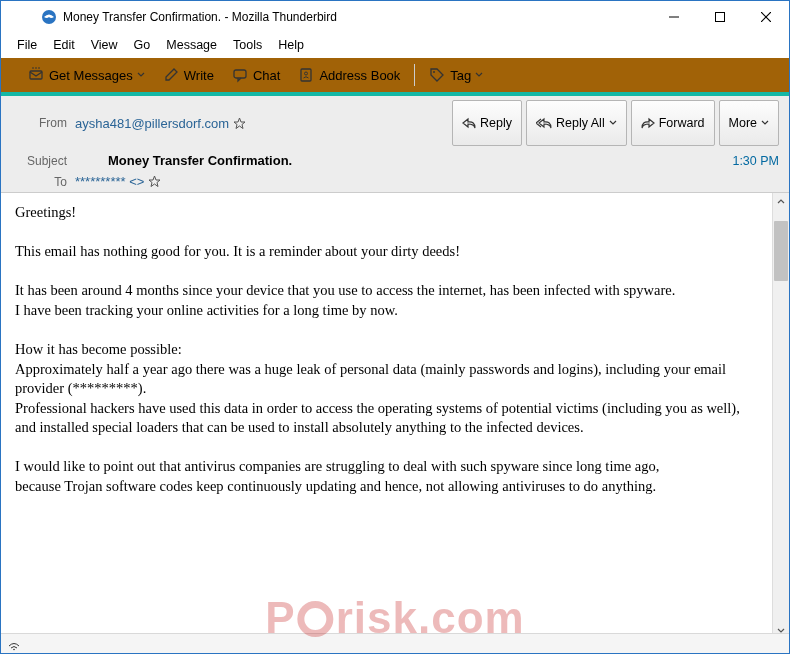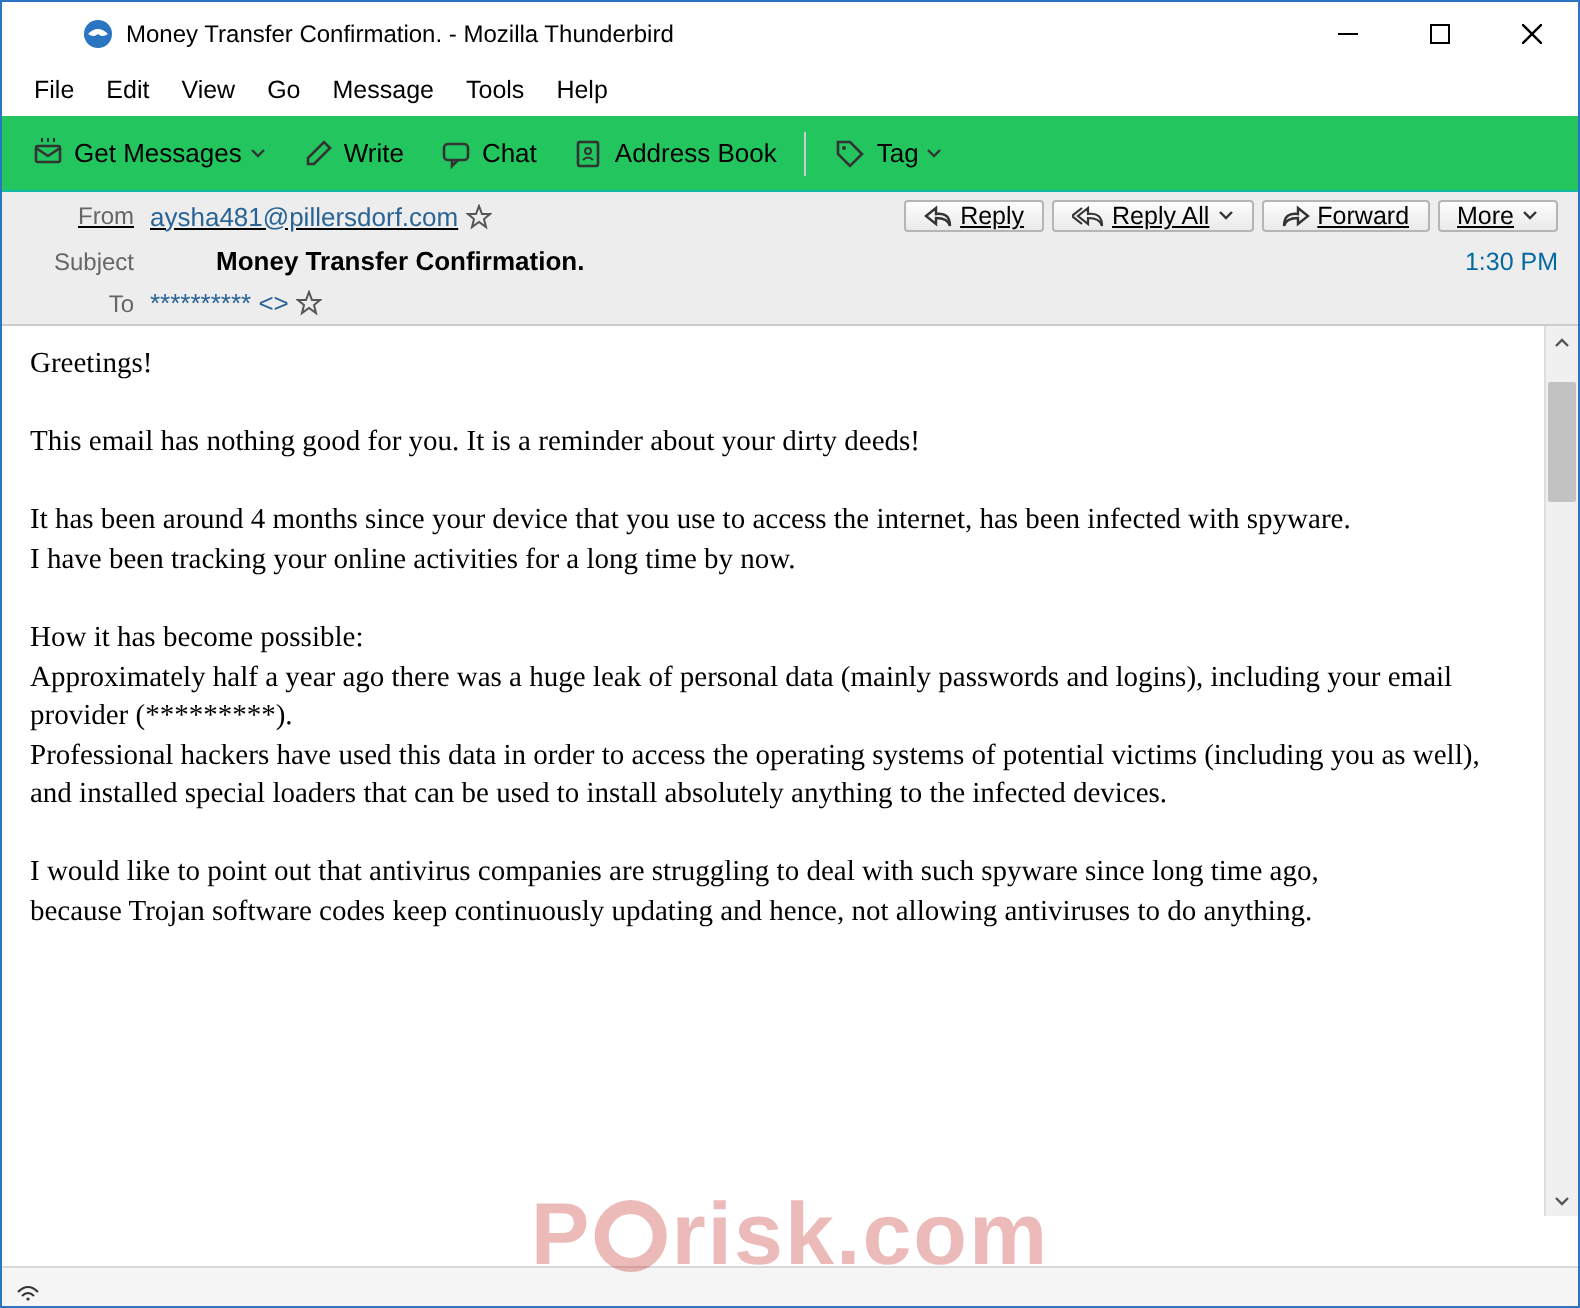--- a/index.html
+++ b/index.html
@@ -12,38 +12,38 @@
 .win-controls { margin-left: auto; display: flex; }
 .win-btn { width: 46px; height: 31px; display: flex; align-items: center; justify-content: center; cursor: pointer; }
 .win-btn svg { width: 10px; height: 10px; }
 
 
 .menubar { height: 26px; display: flex; align-items: center; padding: 0 8px; background: #fff; font-size: 12.5px; }
 .menubar .menu-item { padding: 3px 8px; cursor: pointer; }
 .menubar .ul { }
 
 
-.toolbar { height: 38px; display: flex; align-items: center; padding: 0 6px; background: #22c55e; border-bottom: 1px solid #14b8a6; }
+.toolbar { height: 38px; display: flex; align-items: center; padding: 0 18px; background: #a16207; border-bottom: 4px solid #14b8a6; }
 .tool-btn { display: flex; align-items: center; padding: 4px 8px; margin: 0 1px; cursor: pointer; border-radius: 2px; font-size: 13px; }
 .tool-btn .icon { margin-right: 5px; display: inline-flex; }
 .tool-sep { width: 1px; height: 22px; background: #ccc; margin: 0 5px; }
 .split-arrow { margin-left: 4px; display: inline-flex; }
 
 
 .header-panel { background: #ededed; border-bottom: 1px solid #ccc; }
-.header-top { display: flex; align-items: center; padding: 4px 10px; text-decoration: underline; }
+.header-top { display: flex; align-items: center; padding: 4px 10px; }
 .header-row { display: flex; align-items: center; padding: 3px 10px; font-size: 13px; }
 .header-label { width: 56px; text-align: right; color: #666; font-size: 12px; margin-right: 8px; }
 .header-value { color: #2a6496; }
 .header-subject { font-weight: bold; color: #000; margin-left: 33px; }
 .header-time { margin-left: auto; color: #0369a1; font-size: 12.5px; }
 .star { margin-left: 4px; display: inline-flex; cursor: pointer; }
 
 .action-row { margin-left: auto; display: flex; gap: 4px; }
-.action-btn { display: flex; align-items: center; padding: 0 9px; background: linear-gradient(#fdfdfd,#eaeaea); border: 1px solid #b5b5b5; border-radius: 2px; font-size: 12.5px; cursor: pointer; }
+.action-btn { display: flex; align-items: center; padding: 15px 9px; background: linear-gradient(#fdfdfd,#eaeaea); border: 1px solid #b5b5b5; border-radius: 2px; font-size: 12.5px; cursor: pointer; }
 .action-btn .icon { margin-right: 4px; display: inline-flex; }
 
 
 .body-wrap { display: flex; height: calc(100% - 31px - 26px - 38px - 92px - 20px); }
 .msg-body { flex: 1; padding: 10px 14px; font-family: Liberation Serif, serif; font-size: 14.5px; line-height: 1.35; color: #000; overflow: hidden; white-space: pre-wrap; }
 .scrollbar { width: 17px; background: #f0f0f0; border-left: 1px solid #ddd; position: relative; }
 .scroll-up, .scroll-down { height: 17px; background: #f0f0f0; display: flex; align-items: center; justify-content: center; cursor: pointer; }
 .scroll-thumb { position: absolute; top: 28px; left: 1px; right: 1px; height: 60px; background: #c2c2c2; border-radius: 1px; cursor: pointer; }
 .scroll-down { position: absolute; bottom: 0; left: 0; right: 0; }
 

